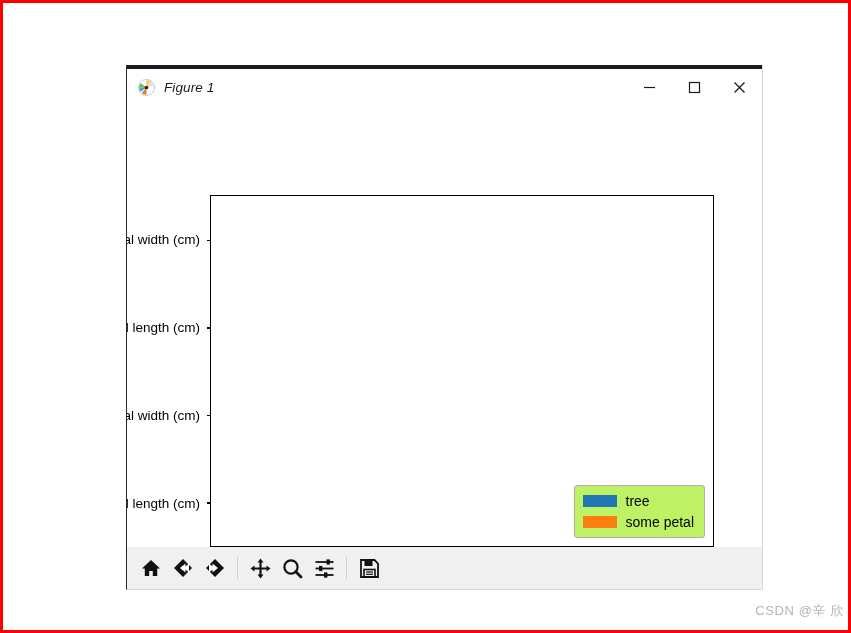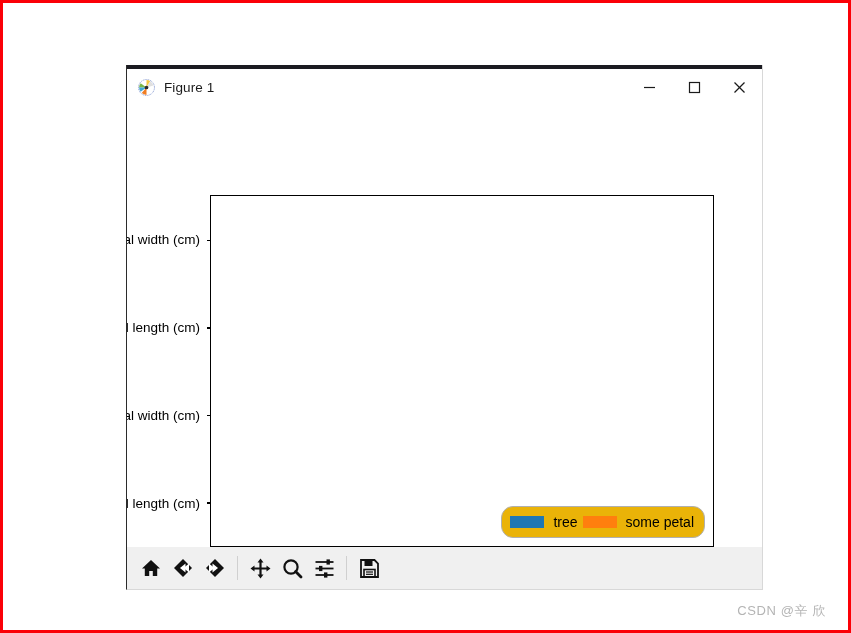--- a/index.html
+++ b/index.html
@@ -48,20 +48,21 @@
   }
 
   #titlebar {
     position: absolute;
     left: 0; top: 4px;
     width: 100%;
     height: 37px;
     background: #ffffff;
     display: flex;
     align-items: center;
+    font-style: italic;
   }
   #fig-icon {
     width: 17px; height: 17px;
     margin-left: 11px;
     margin-right: 9px;
     flex: 0 0 auto;
   }
   #fig-title {
     font-size: 13.5px;
     color: #1b1b1b;
@@ -153,26 +154,26 @@
     width: 1.4px;
     height: 4px;
     background: #000;
   }
 
   
   #legend {
     position: absolute;
     right: 8px;
     bottom: 8px;
-    background: #eab308;
+    background: #bef264;
     border: 1px solid #b0b0b0;
-    border-radius: 12px;
+    border-radius: 3px;
     padding: 7px 10px 7px 8px;
     display: flex;
-    flex-direction: row;
+    flex-direction: column;
     gap: 5px;
   }
   .legend-row {
     display: flex;
     align-items: center;
     gap: 9px;
   }
   .legend-swatch {
     width: 34px;
     height: 12px;
@@ -210,21 +211,21 @@
   .tb-sep {
     width: 1px;
     height: 24px;
     background: #d0d0d0;
     margin: 0 6px;
   }
 
   
   #watermark {
     position: absolute;
-    right: 22px;
+    right: 4px;
     bottom: 10px;
     font-size: 13px;
     color: #b4b4b4;
     letter-spacing: 0.6px;
     white-space: nowrap;
   }
 </style>
 </head>
 <body>
 

